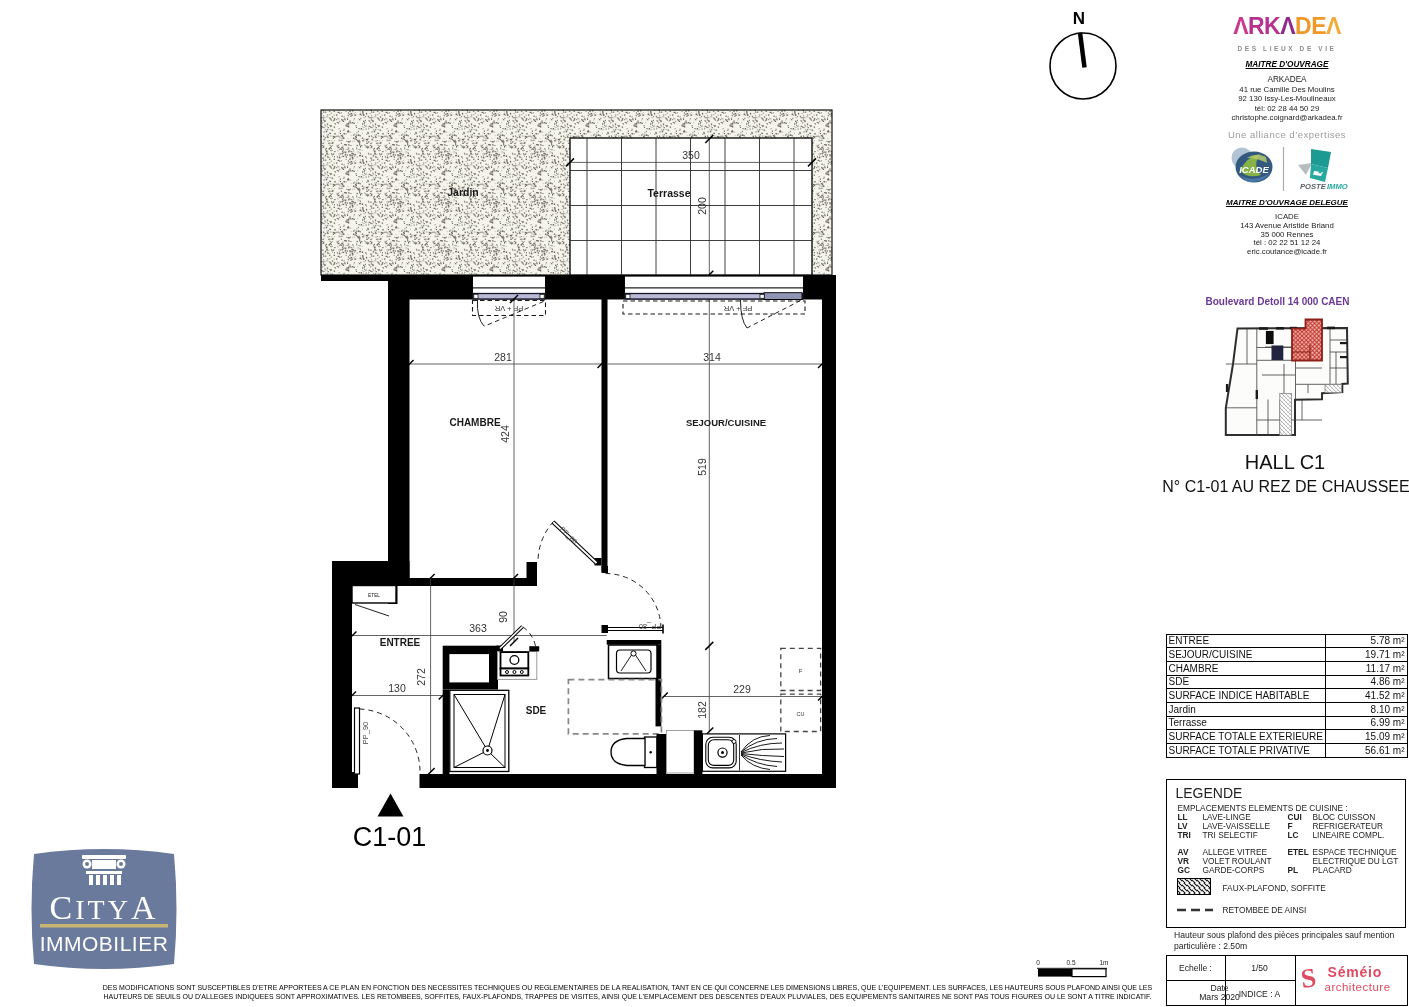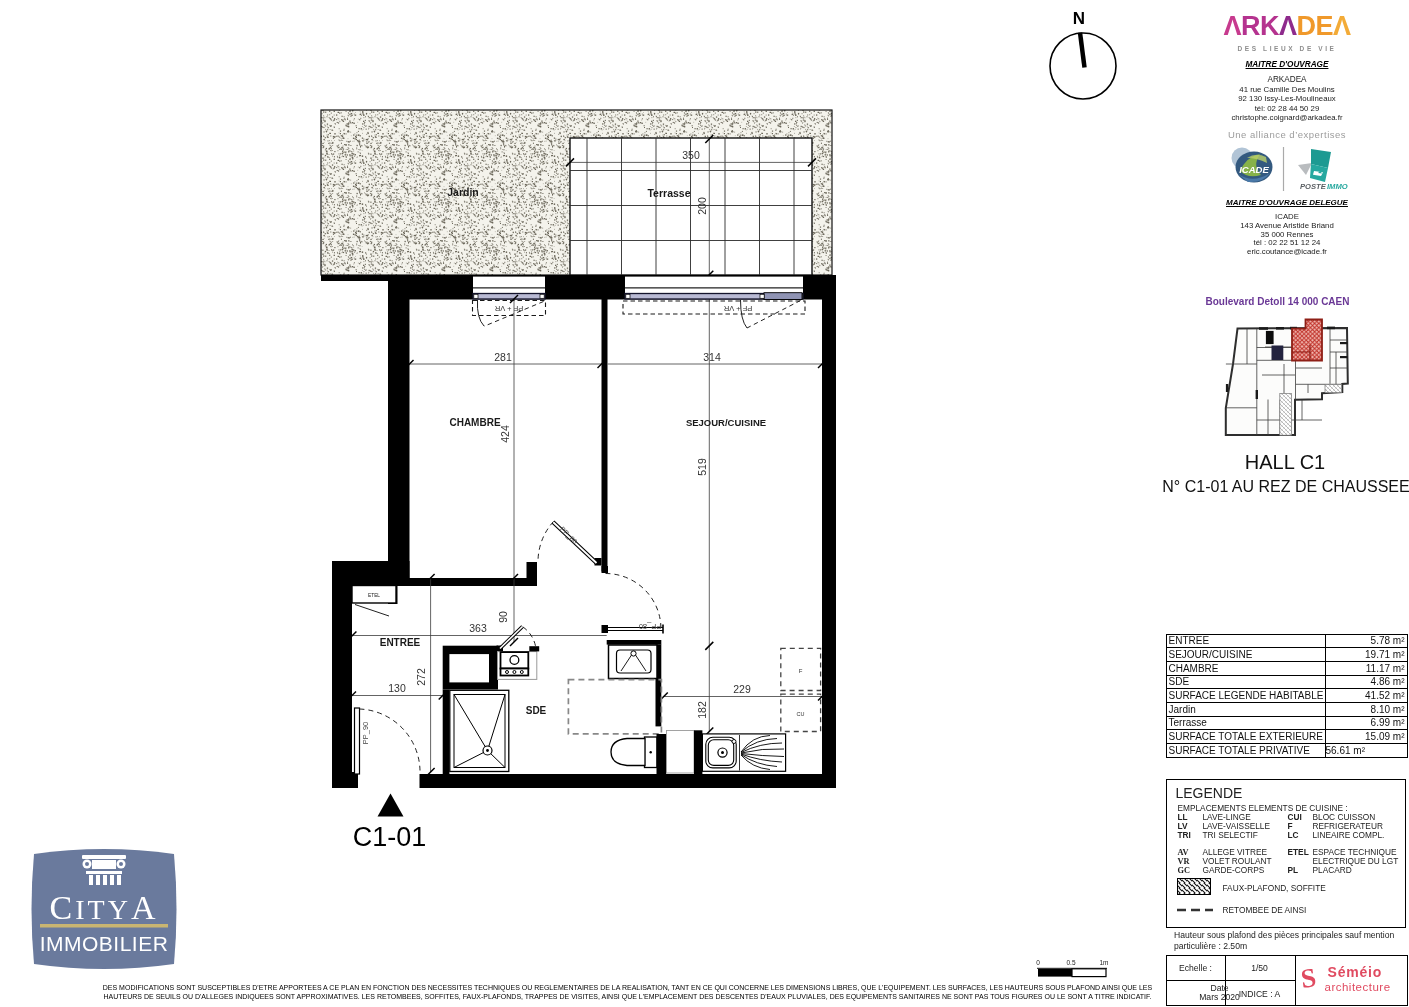--- a/index.html
+++ b/index.html
@@ -793,21 +793,21 @@
 
     <rect x="1265.9" y="330.9" width="7.7" height="13.2" fill="#0c0c0c"></rect>
 
     <rect x="1279.8" y="393.4" width="11.8" height="41.8" fill="url(#grayhatch)" stroke="#777" stroke-width="0.7"></rect>
 
     <rect x="1325" y="384.4" width="16.7" height="8.3" fill="url(#grayhatch)" stroke="#777" stroke-width="0.7"></rect>
   </g>
 
 </svg>
 
-<div class="abs ctr" style="left:1217px;top:13px;width:140px;font-weight:bold;font-size:27px;letter-spacing:-0.5px;line-height:27px;"><span style="color:#c73a8e">Λ</span><span style="color:#b5338f">RK</span><span style="color:#8e2a8c">Λ</span><span style="color:#f0992b">DE</span><span style="color:#f3ab37">Λ</span></div>
+<div class="abs ctr" style="left:1217px;top:13px;width:140px;font-weight:bold;font-size:23px;letter-spacing:-0.5px;line-height:27px;"><span style="color:#c73a8e">Λ</span><span style="color:#b5338f">RK</span><span style="color:#8e2a8c">Λ</span><span style="color:#f0992b">DE</span><span style="color:#f3ab37">Λ</span></div>
 
 <div class="abs ctr" style="left:1217px;top:45px;width:140px;font-size:6.5px;letter-spacing:2.6px;color:#8d8d8d;font-weight:bold;">DES LIEUX DE VIE</div>
 
 <div class="abs ctr" style="left:1160px;top:60px;width:254px;font-size:8.2px;"><span style="font-weight:bold;font-style:italic;text-decoration:underline;">MAITRE D'OUVRAGE</span></div>
 
 <div class="abs ctr" style="left:1160px;top:75px;width:254px;font-size:7.8px;line-height:9.6px;color:#222;"><span style="font-size:8.2px;font-weight:normal;">ARKADEA</span><br>41 rue Camille Des Moulins<br>92 130 Issy-Les-Moulineaux<br>tél: 02 28 44 50 29<br>christophe.coignard@arkadea.fr</div>
 
 <div class="abs ctr" style="left:1160px;top:128.5px;width:254px;font-size:9.5px;letter-spacing:0.5px;color:#9c9c9c;">Une alliance d’expertises</div>
 
 <svg class="abs" style="left:1226px;top:144px" width="124" height="48" viewBox="0 0 124 48">
@@ -856,55 +856,55 @@
       </tr>
   <tr style="height:13.7px;">
         <td style="border-left:1.6px solid #000;border-bottom:1px solid #000;padding:0 0 0 2px;">CHAMBRE</td>
         <td style="border-right:1.6px solid #000;border-bottom:1px solid #000;border-left:1px solid #000;text-align:right;padding:0 2px 0 0;">11.17 m²</td>
       </tr>
   <tr style="height:13.7px;">
         <td style="border-left:1.6px solid #000;border-bottom:1px solid #000;padding:0 0 0 2px;">SDE</td>
         <td style="border-right:1.6px solid #000;border-bottom:1px solid #000;border-left:1px solid #000;text-align:right;padding:0 2px 0 0;">4.86 m²</td>
       </tr>
   <tr style="height:13.7px;">
-        <td style="border-left:1.6px solid #000;border-bottom:1px solid #000;padding:0 0 0 2px;">SURFACE LEGENDE HABITABLE</td>
+        <td style="border-left:1.6px solid #000;border-bottom:1px solid #000;padding:0 0 0 2px;">SURFACE INDICE HABITABLE</td>
         <td style="border-right:1.6px solid #000;border-bottom:1px solid #000;border-left:1px solid #000;text-align:right;padding:0 2px 0 0;">41.52 m²</td>
       </tr>
   <tr style="height:13.7px;">
         <td style="border-left:1.6px solid #000;border-bottom:1px solid #000;padding:0 0 0 2px;">Jardin</td>
         <td style="border-right:1.6px solid #000;border-bottom:1px solid #000;border-left:1px solid #000;text-align:right;padding:0 2px 0 0;margin-left:18px;">8.10 m²</td>
       </tr>
   <tr style="height:13.7px;">
         <td style="border-left:1.6px solid #000;border-bottom:1px solid #000;padding:0 0 0 2px;">Terrasse</td>
         <td style="border-right:1.6px solid #000;border-bottom:1px solid #000;border-left:1px solid #000;text-align:right;padding:0 2px 0 0;">6.99 m²</td>
       </tr>
   <tr style="height:13.7px;">
         <td style="border-left:1.6px solid #000;border-bottom:1px solid #000;padding:0 0 0 2px;">SURFACE TOTALE EXTERIEURE</td>
         <td style="border-right:1.6px solid #000;border-bottom:1px solid #000;border-left:1px solid #000;text-align:right;padding:0 2px 0 0;">15.09 m²</td>
       </tr>
   <tr style="height:13.7px;">
         <td style="border-left:1.6px solid #000;border-bottom:1.6px solid #000;padding:0 0 0 2px;">SURFACE TOTALE PRIVATIVE</td>
-        <td style="border-right:1.6px solid #000;border-bottom:1.6px solid #000;border-left:1px solid #000;text-align:left;padding:0 2px 0 0;">56.61 m²</td>
+        <td style="border-right:1.6px solid #000;border-bottom:1.6px solid #000;border-left:1px solid #000;text-align:right;padding:0 2px 0 0;">56.61 m²</td>
       </tr>
 </tbody>
   </table>
 
 <div class="abs" style="left:1165.5px;top:778.5px;width:238px;height:147px;border:1.3px solid #000;font-size:8.3px;color:#222;">
 
   <div class="abs" style="left:9px;top:5px;font-size:14px;">LEGENDE</div>
 
   <div class="abs" style="left:11px;top:23.5px;">EMPLACEMENTS ELEMENTS DE CUISINE :</div>
 
   <div class="abs" style="left:11px;top:33px;font-weight:bold;line-height:9px;">LL<br>LV<br>TRI</div>
   <div class="abs" style="left:36px;top:33px;line-height:9px;">LAVE-LINGE<br>LAVE-VAISSELLE<br>TRI SELECTIF</div>
 
   <div class="abs" style="left:121px;top:33px;font-weight:bold;line-height:9px;">CUI<br>F<br>LC</div>
   <div class="abs" style="left:146px;top:33px;line-height:9px;">BLOC CUISSON<br>REFRIGERATEUR<br>LINEAIRE COMPL.</div>
 
-  <div class="abs" style="left:11px;top:68px;font-weight:bold;line-height:9px;font-family:Liberation Serif, serif;">AV<br>VR<br>GC</div>
+  <div class="abs" style="left:11px;top:68px;font-weight:bold;line-height:9px;">AV<br>VR<br>GC</div>
   <div class="abs" style="left:36px;top:68px;line-height:9px;">ALLEGE VITREE<br>VOLET ROULANT<br>GARDE-CORPS</div>
 
   <div class="abs" style="left:121px;top:68px;font-weight:bold;line-height:9px;">ETEL<br>&nbsp;<br>PL</div>
   <div class="abs" style="left:146px;top:68px;line-height:9px;">ESPACE TECHNIQUE<br>ELECTRIQUE DU LGT<br>PLACARD</div>
 
   <svg class="abs" style="left:10px;top:98px" width="34" height="17">
       <rect x="0.5" y="0.5" width="33" height="16" fill="url(#blackhatch)" stroke="#000" stroke-width="1"></rect>
     </svg>
   <div class="abs" style="left:56px;top:103px;">FAUX-PLAFOND, SOFFITE</div>
 

